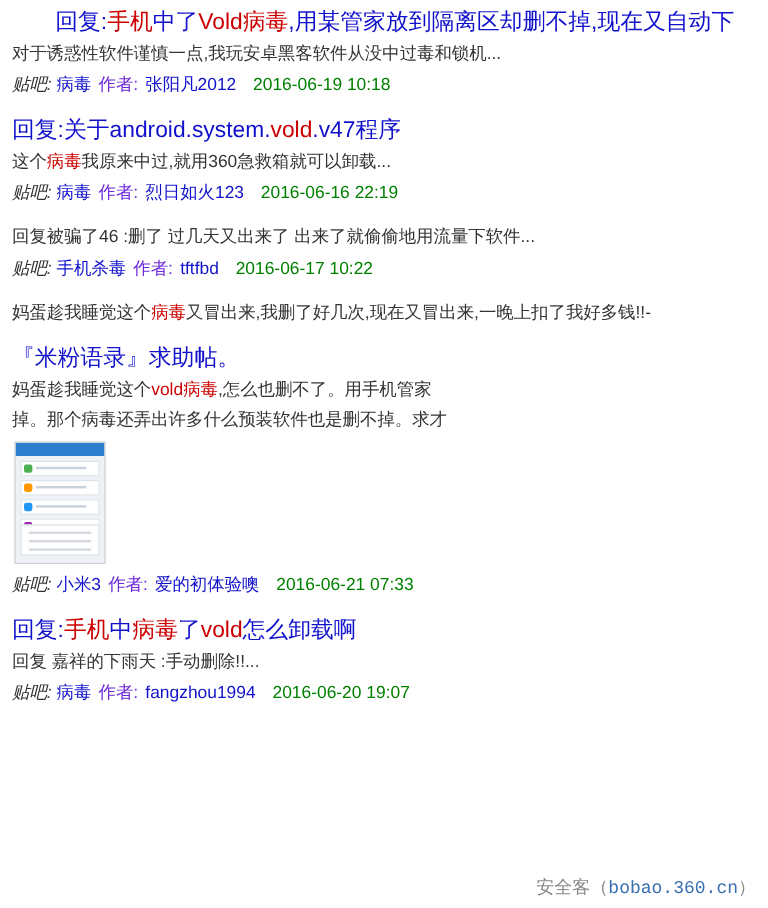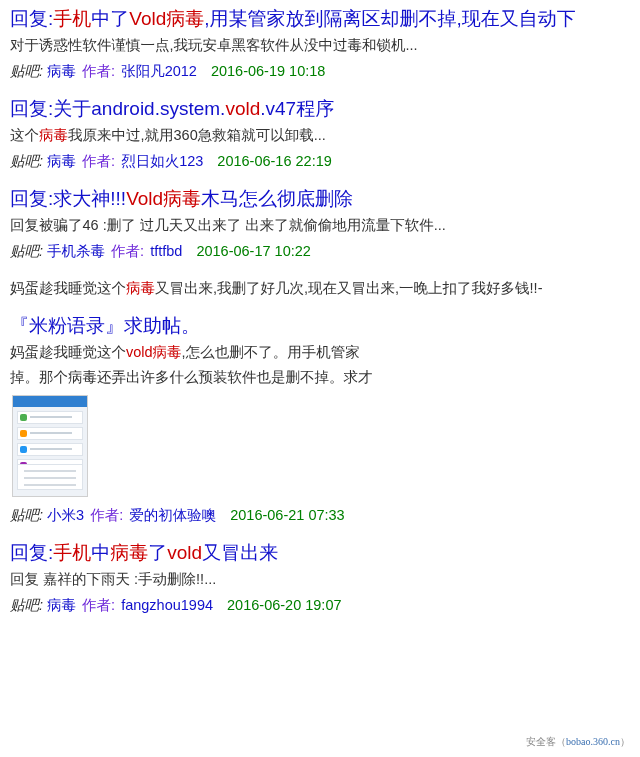--- a/index.html
+++ b/index.html
@@ -127,45 +127,44 @@
   .thumb .bigbox em {
     display: block;
     height: 2px;
     background: #d4dae0;
     margin: 5px 6px 0 6px;
   }
   .watermark {
     position: absolute;
     right: 10px;
     bottom: 8px;
-    font-size: 10px;
+    font-size: 15px;
     color: #888888;
-    font-family: Liberation Serif, serif;
+    font-family: Liberation Mono, monospace;
   }
   .watermark .blue {
     color: #3a6fb0;
   }
 </style>
 </head>
 <body>
 
 <div class="page">
   <div class="results-list">
       <div class="result">
-        <a class="title" style="text-decoration: none; display: block;"><span class="plain">回复:</span><span class="hl">手机</span><span class="plain">中了</span><span class="hl">Vold</span><span class="hl">病毒</span><span class="plain">,用某管家放到隔离区却删不掉,现在又自动下</span></a>
+        <a class="title" style="text-decoration: none; display: block; margin-left: 36px;"><span class="plain">回复:</span><span class="hl">手机</span><span class="plain">中了</span><span class="hl">Vold</span><span class="hl">病毒</span><span class="plain">,用某管家放到隔离区却删不掉,现在又自动下</span></a>
         <div class="snippet"><span class="plain">对于诱惑性软件谨慎一点,我玩安卓黑客软件从没中过毒和锁机...</span></div>
         <div class="meta"><span class="label">贴吧: </span><a class="forum" style="text-decoration: none;">病毒</a><span class="author-label">作者: </span><a class="author" style="text-decoration: none;">张阳凡2012</a><span class="date">2016-06-19 10:18</span></div>
       </div>
       <div class="result">
         <a class="title" style="text-decoration: none; display: block;"><span class="plain">回复:</span><span class="plain">关于android.system.</span><span class="hl">vold</span><span class="plain">.v47程序</span></a>
         <div class="snippet"><span class="plain">这个</span><span class="hl">病毒</span><span class="plain">我原来中过,就用360急救箱就可以卸载...</span></div>
         <div class="meta"><span class="label">贴吧: </span><a class="forum" style="text-decoration: none;">病毒</a><span class="author-label">作者: </span><a class="author" style="text-decoration: none;">烈日如火123</a><span class="date">2016-06-16 22:19</span></div>
       </div>
       <div class="result">
-        <a class="title" style="text-decoration: none; display: block;"><span class="plain">回复:</span><span class="plain">求大神!!!</span><span class="hl">Vold</span><span class="hl">病毒</span><span class="plain">木马怎么彻底删除</span></a>
         <div class="snippet"><span class="plain">回复被骗了46 :删了 过几天又出来了 出来了就偷偷地用流量下软件...</span></div>
         <div class="meta"><span class="label">贴吧: </span><a class="forum" style="text-decoration: none;">手机杀毒</a><span class="author-label">作者: </span><a class="author" style="text-decoration: none; margin-top: 19px;">tftfbd</a><span class="date">2016-06-17 10:22</span></div>
       </div>
       <div class="result">
         <div class="snippet"><span class="plain">妈蛋趁我睡觉这个</span><span class="hl">病毒</span><span class="plain">又冒出来,我删了好几次,现在又冒出来,一晚上扣了我好多钱!!-</span></div>
       </div>
       <div class="result">
         <a class="title" style="text-decoration: none; display: block;"><span class="plain">『米粉语录』求助帖。</span></a>
         <div class="snippet"><span class="plain">妈蛋趁我睡觉这个</span><span class="hl">vold</span><span class="hl">病毒</span><span class="plain">,怎么也删不了。用手机管家</span></div>
         <div class="snippet"><span class="plain">掉。那个病毒还弄出许多什么预装软件也是删不掉。求才</span></div>
@@ -193,21 +192,21 @@
           </div>
           <div class="bigbox">
             <em></em>
             <em></em>
             <em></em>
           </div>
         </div>
         <div class="meta"><span class="label">贴吧: </span><a class="forum" style="text-decoration: none;">小米3</a><span class="author-label">作者: </span><a class="author" style="text-decoration: none;">爱的初体验噢</a><span class="date">2016-06-21 07:33</span></div>
       </div>
       <div class="result">
-        <a class="title" style="text-decoration: none; display: block;"><span class="plain">回复:</span><span class="hl">手机</span><span class="plain">中</span><span class="hl">病毒</span><span class="plain">了</span><span class="hl">vold</span><span class="plain">又冒出来</span></a>
+        <a class="title" style="text-decoration: none; display: block;"><span class="plain">回复:</span><span class="hl">手机</span><span class="plain">中</span><span class="hl">病毒</span><span class="plain">了</span><span class="hl">vold</span><span class="plain">怎么卸载啊</span></a>
         <div class="snippet"><span class="plain">回复 嘉祥的下雨天 :手动删除!!...</span></div>
         <div class="meta"><span class="label">贴吧: </span><a class="forum" style="text-decoration: none;">病毒</a><span class="author-label">作者: </span><a class="author" style="text-decoration: none;">fangzhou1994</a><span class="date">2016-06-20 19:07</span></div>
       </div>
     </div>
 </div>
 
 <div class="watermark">
   <span>安全客（</span><span class="blue">bobao.360.cn</span><span>）</span>
 </div>
 

